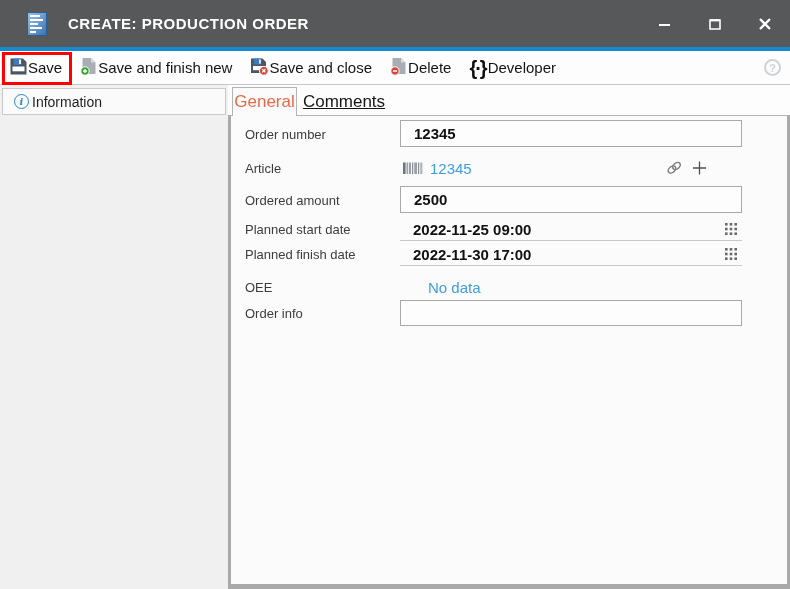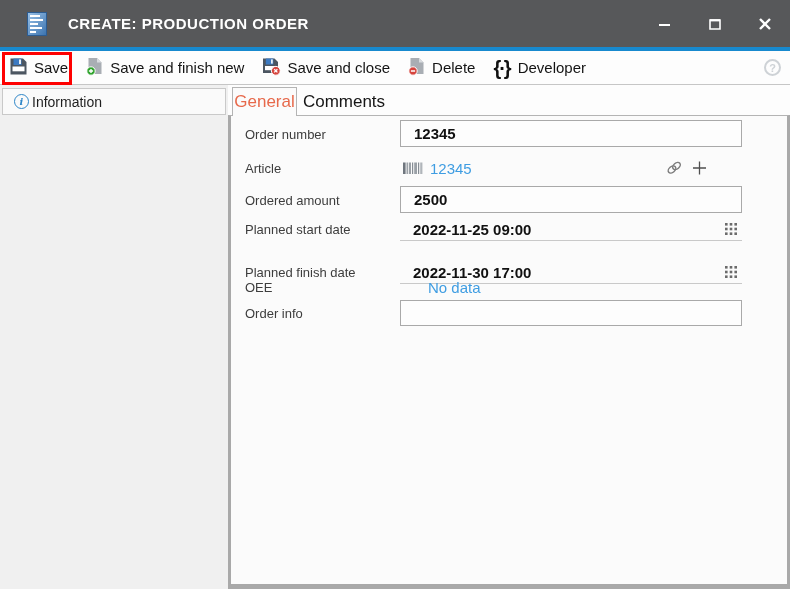--- a/index.html
+++ b/index.html
@@ -17,21 +17,21 @@
   .app-icon { margin-left:27px; display:flex; }
   .win-title { color:#ffffff; font-size:15px; font-weight:700; letter-spacing:.5px; margin-left:21px; }
   .win-controls { margin-left:auto; display:flex; height:100%; }
   .win-btn { width:50px; height:47px; display:flex; align-items:center; justify-content:center; cursor:default; }
 
   .accent-line { position:absolute; top:47px; left:0; width:790px; height:4px; background:#1789ce; }
 
   
   .toolbar { position:absolute; top:51px; left:0; width:790px; height:34px;
     background:#fdfdfd; border-bottom:1px solid #c6c6c6; display:flex; align-items:center; }
-  .tb-btn { display:flex; align-items:center; gap:6px; padding:1px 9px; height:100%;
+  .tb-btn { display:flex; align-items:center; padding:1px 9px; height:100%;
     font-size:15px; color:#141414; white-space:nowrap; }
   .tb-btn:first-child { padding-left:9px; }
   .dev-glyph { font-size:20px; font-weight:800; letter-spacing:-2px; color:#111; line-height:1; padding-right:2px; }
   .help-badge { position:absolute; right:9px; top:8px; width:17px; height:17px;
     border:2px solid #ced2d6; border-radius:50%; color:#ced2d6; font-size:11px; font-weight:700;
     display:flex; align-items:center; justify-content:center; }
   .save-highlight { position:absolute; left:2px; top:52px; width:70px; height:33px;
     border:3px solid #fe0000; z-index:6; pointer-events:none; }
 
   
@@ -43,21 +43,21 @@
     color:#2e86c8; font-size:10px; font-weight:700; font-style:italic;
     font-family:"DejaVu Serif",serif; display:flex; align-items:center; justify-content:center;
     margin-right:3px; flex:0 0 auto; }
 
   
   .tabstrip { position:absolute; top:85px; left:228px; width:562px; height:30px; background:#fdfdfd; }
   .tab { position:absolute; top:2px; height:29px; display:flex; align-items:center; justify-content:center;
     font-size:17px; cursor:default; }
   .tab-general { left:4px; width:65px; color:#e7694b; background:#fbfbfb;
     border:1px solid #b4b4b4; border-bottom:none; z-index:3; }
-  .tab-comments { left:71px; width:90px; color:#161616; }
+  .tab-comments { left:71px; width:90px; color:#161616;text-decoration:underline; }
 
   
   .panel { position:absolute; left:228px; top:115px; width:562px; height:474px;
     background:#fbfbfb; border-left:3px solid #a9a9a9; border-right:3px solid #a9a9a9;
     border-bottom:5px solid #a9a9a9; border-top:1px solid #b4b4b4; z-index:2;text-decoration:underline; }
   .row { position:absolute; left:0; width:556px; }
   .flabel { position:absolute; left:14px; top:50%; transform:translateY(-50%);
     font-size:13px; color:#3d3d3d; white-space:nowrap; }
   .fval { position:absolute; left:169px; width:308px; top:0; bottom:0; }
 
@@ -76,21 +76,21 @@
     font-size:15px; font-weight:700; color:#111; }
   .grid-btn { position:absolute; right:5px; top:50%; transform:translateY(-50%); display:flex; }
 
   .nodata-link { position:absolute; left:28px; top:50%; transform:translateY(-50%);
     font-size:15px; color:#3f9de2; cursor:pointer; }
 
   .row1 { top:4px;   height:27px; }
   .row2 { top:38px;  height:28px; }
   .row3 { top:70px;  height:27px; }
   .row4 { top:101px; height:24px; }
-  .row5 { top:144px; height:24px;padding-left:12px; }
+  .row5 { top:126px; height:24px;padding-left:12px; }
   .row6 { top:161px; height:20px; }
   .row7 { top:184px; height:26px; }
 </style>
 </head>
 <body>
 
 <div class="titlebar">
   <span class="app-icon">
     <svg width="20" height="24" viewBox="0 0 20 24">
       <defs>

